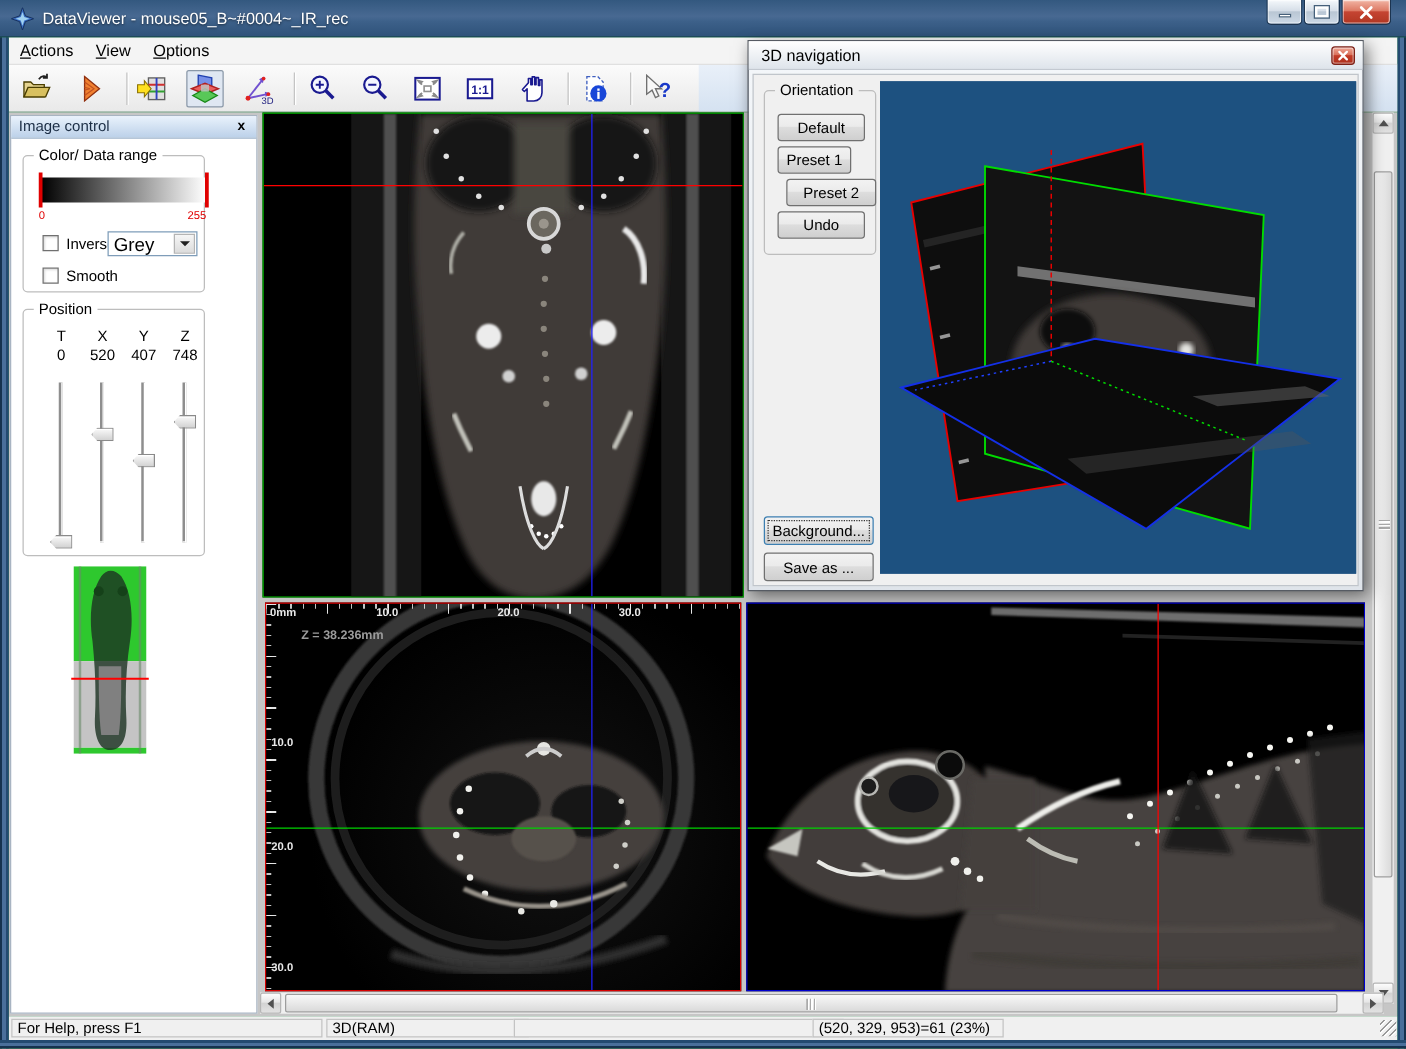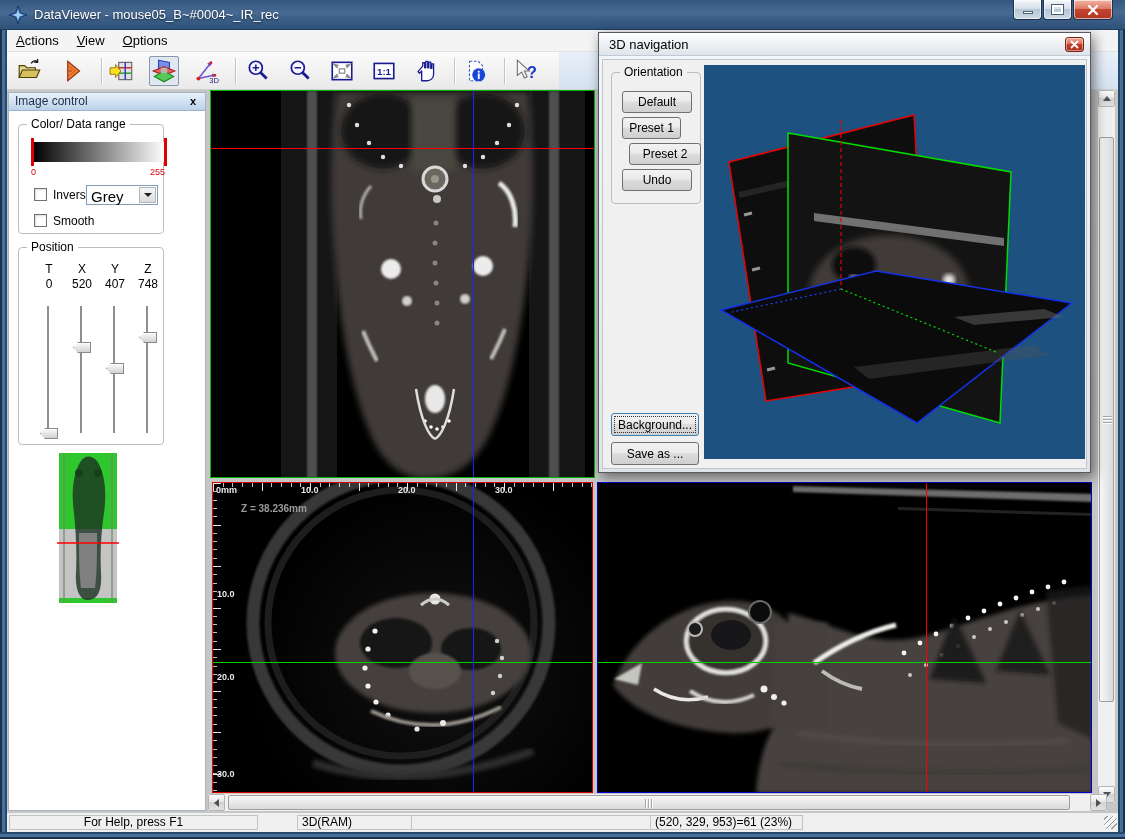--- a/index.html
+++ b/index.html
@@ -608,22 +608,22 @@
       </div>
     <div class="sb-thumb-h" style="left:20px;width:842px;">
         <span class="grip-h"></span>
       </div>
     <div class="sb-btn" style="right:0;top:0;width:17px;height:17px;">
         <span class="tri-right"></span>
       </div>
   </div>
 
   <div class="statusbar">
-    <span class="sp" style="left:2px;width:249px;text-align:center;">For Help, press F1</span>
-    <span class="sp" style="left:254px;width:162px;margin-left:36px;">3D(RAM)</span>
+    <span class="sp" style="left:2px;width:249px;">For Help, press F1</span>
+    <span class="sp" style="left:254px;width:162px;">3D(RAM)</span>
     <span class="sp" style="left:404px;width:264px;"></span>
     <span class="sp" style="left:643px;width:153px;">(520, 329, 953)=61 (23%)</span>
     <span class="resize-grip"></span>
   </div>
 
   <div class="frame-left"></div>
   <div class="frame-right"></div>
   <div class="frame-bottom"></div>
 
 </div>

